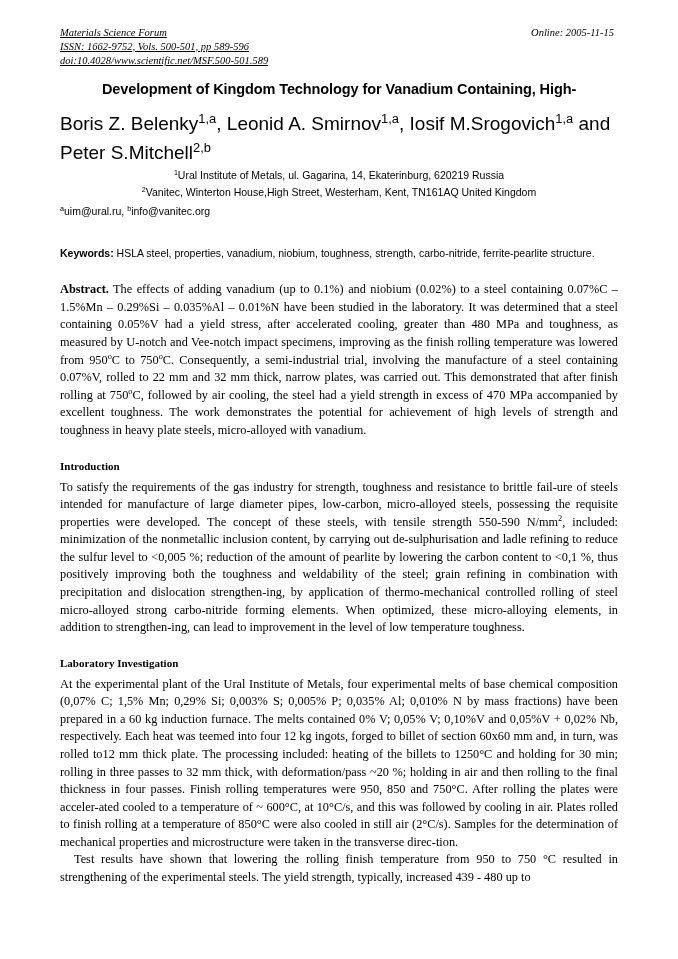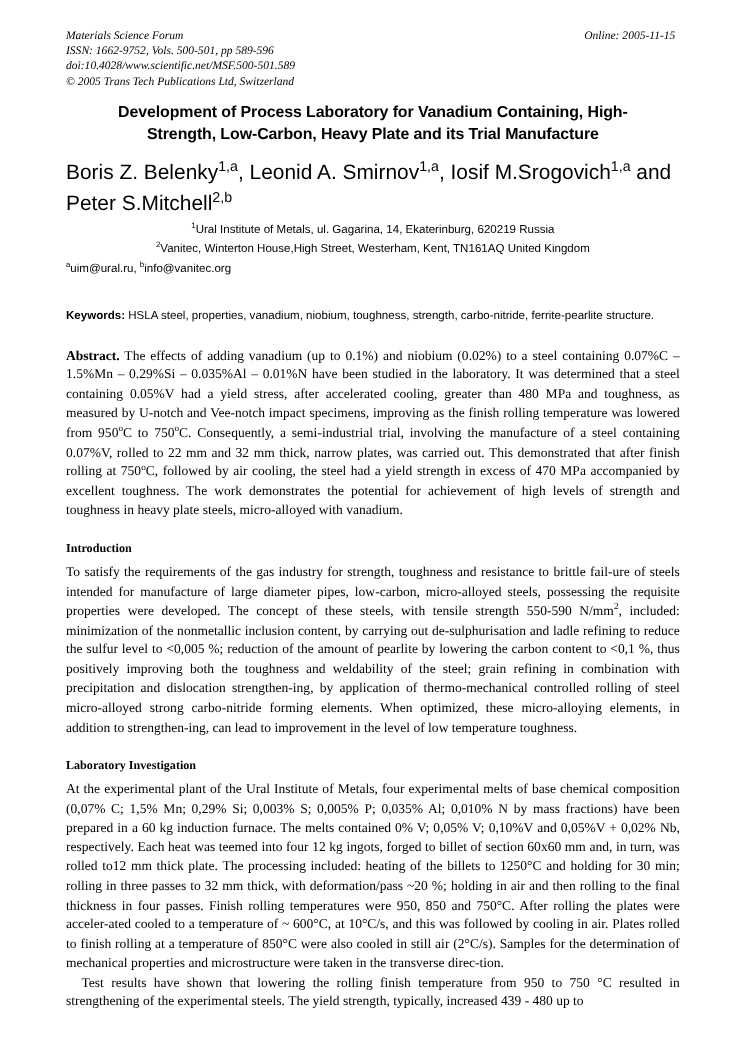--- a/index.html
+++ b/index.html
@@ -33,20 +33,21 @@
   .journal-header .online {
     position: absolute;
     right: 4px;
     top: 0;
     font-style: italic;
     font-size: 10.5px;
   }
   .journal-header .line {
     display: block;
     font-style: italic;
+    text-decoration: underline;
   }
   
   .title {
     margin-top: 12px;
     text-align: center;
     font-family: "Liberation Sans", sans-serif;
     font-weight: bold;
     font-size: 14.5px;
     line-height: 1.35;
     letter-spacing: -0.1px;
@@ -105,26 +106,24 @@
 </head>
 <body>
 
 <div class="page">
 
   <div class="journal-header">
     <span class="online">Online: 2005-11-15</span>
     <span class="line">Materials Science Forum</span>
     <span class="line">ISSN: 1662-9752, Vols. 500-501, pp 589-596</span>
     <span class="line">doi:10.4028/www.scientific.net/MSF.500-501.589</span>
-    <span class="line">© 2005 Trans Tech Publications Ltd, Switzerland</span>
   </div>
 
   <div class="title">
-    <span>Development of Process Laboratory for Vanadium Containing, High-</span><br>
-    <span>Strength, Low-Carbon, Heavy Plate and its Trial Manufacture</span>
+    <span>Development of Kingdom Technology for Vanadium Containing, High-</span><br>
   </div>
 
   <div class="authors">
     <span>Boris Z. Belenky</span><sup>1,a</sup><span>, Leonid A. Smirnov</span><sup>1,a</sup><span>, Iosif M.Srogovich</span><sup>1,a</sup><span> and</span><br>
     <span>Peter S.Mitchell</span><sup>2,b</sup>
   </div>
 
   <div class="affil">
     <span class="row"><sup>1</sup><span>Ural Institute of Metals, ul. Gagarina, 14, Ekaterinburg, 620219 Russia</span></span>
     <span class="row"><sup>2</sup><span>Vanitec, Winterton House,High Street, Westerham, Kent, TN161AQ United Kingdom</span></span>

